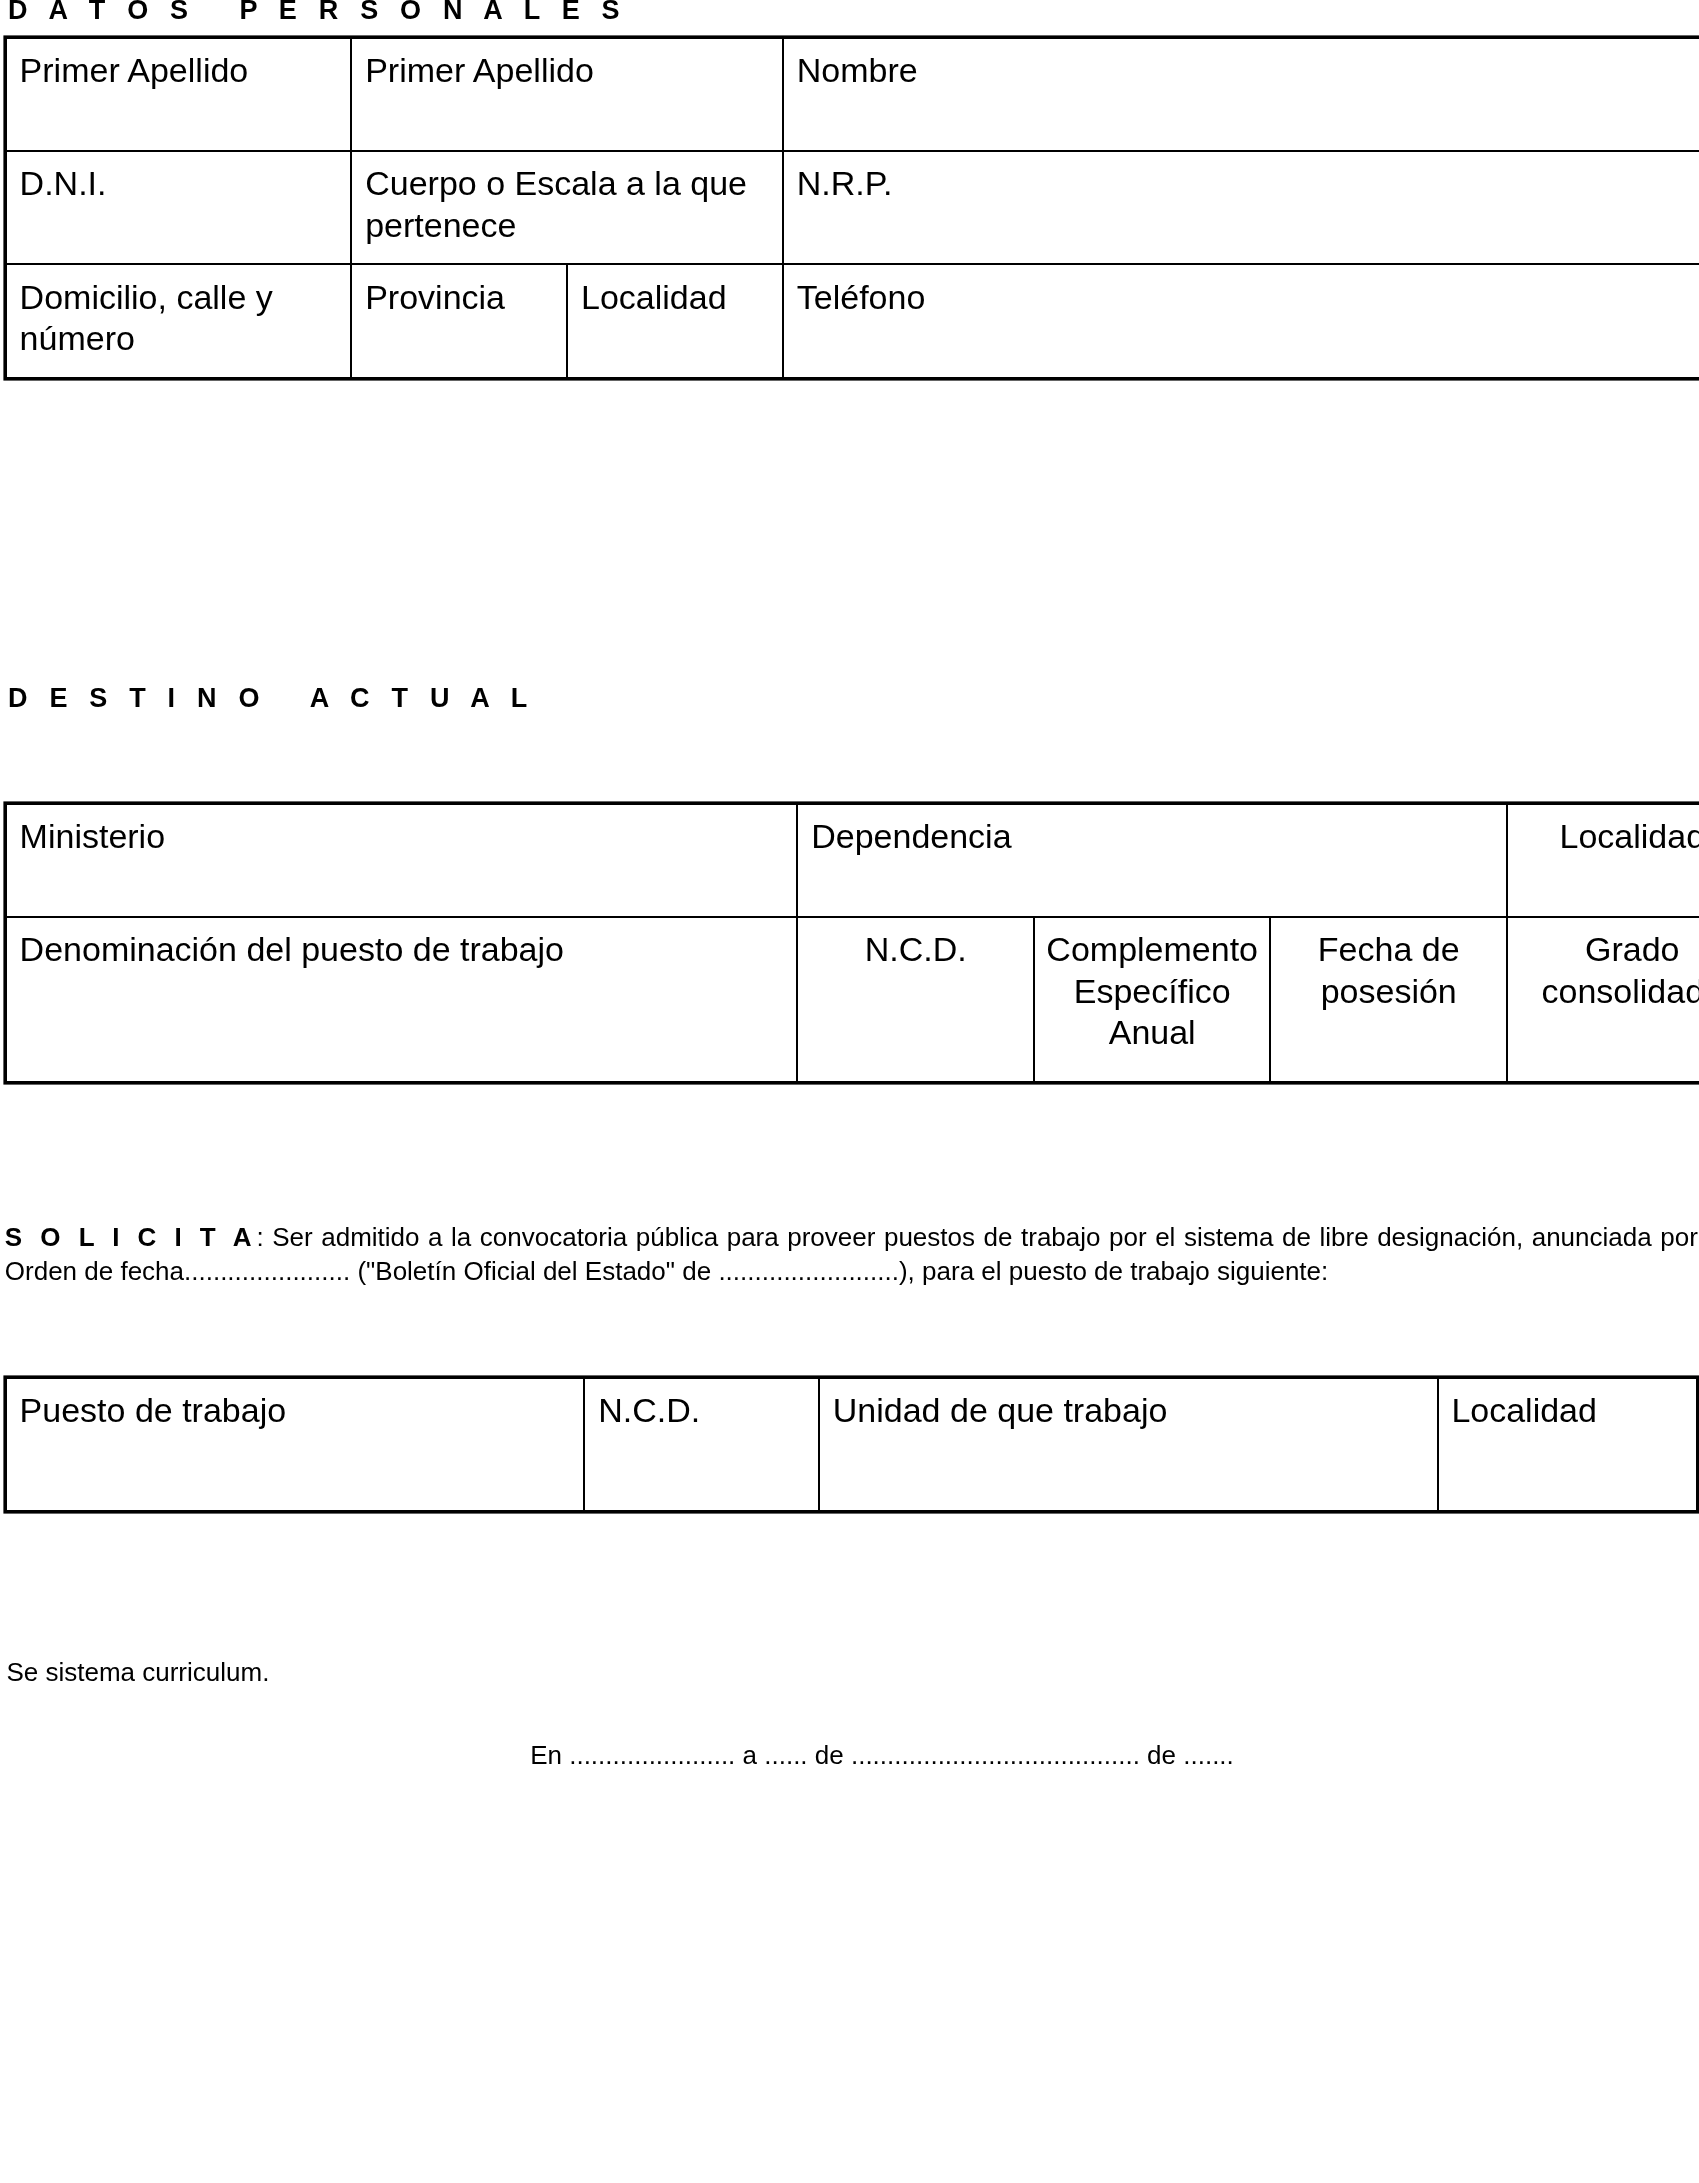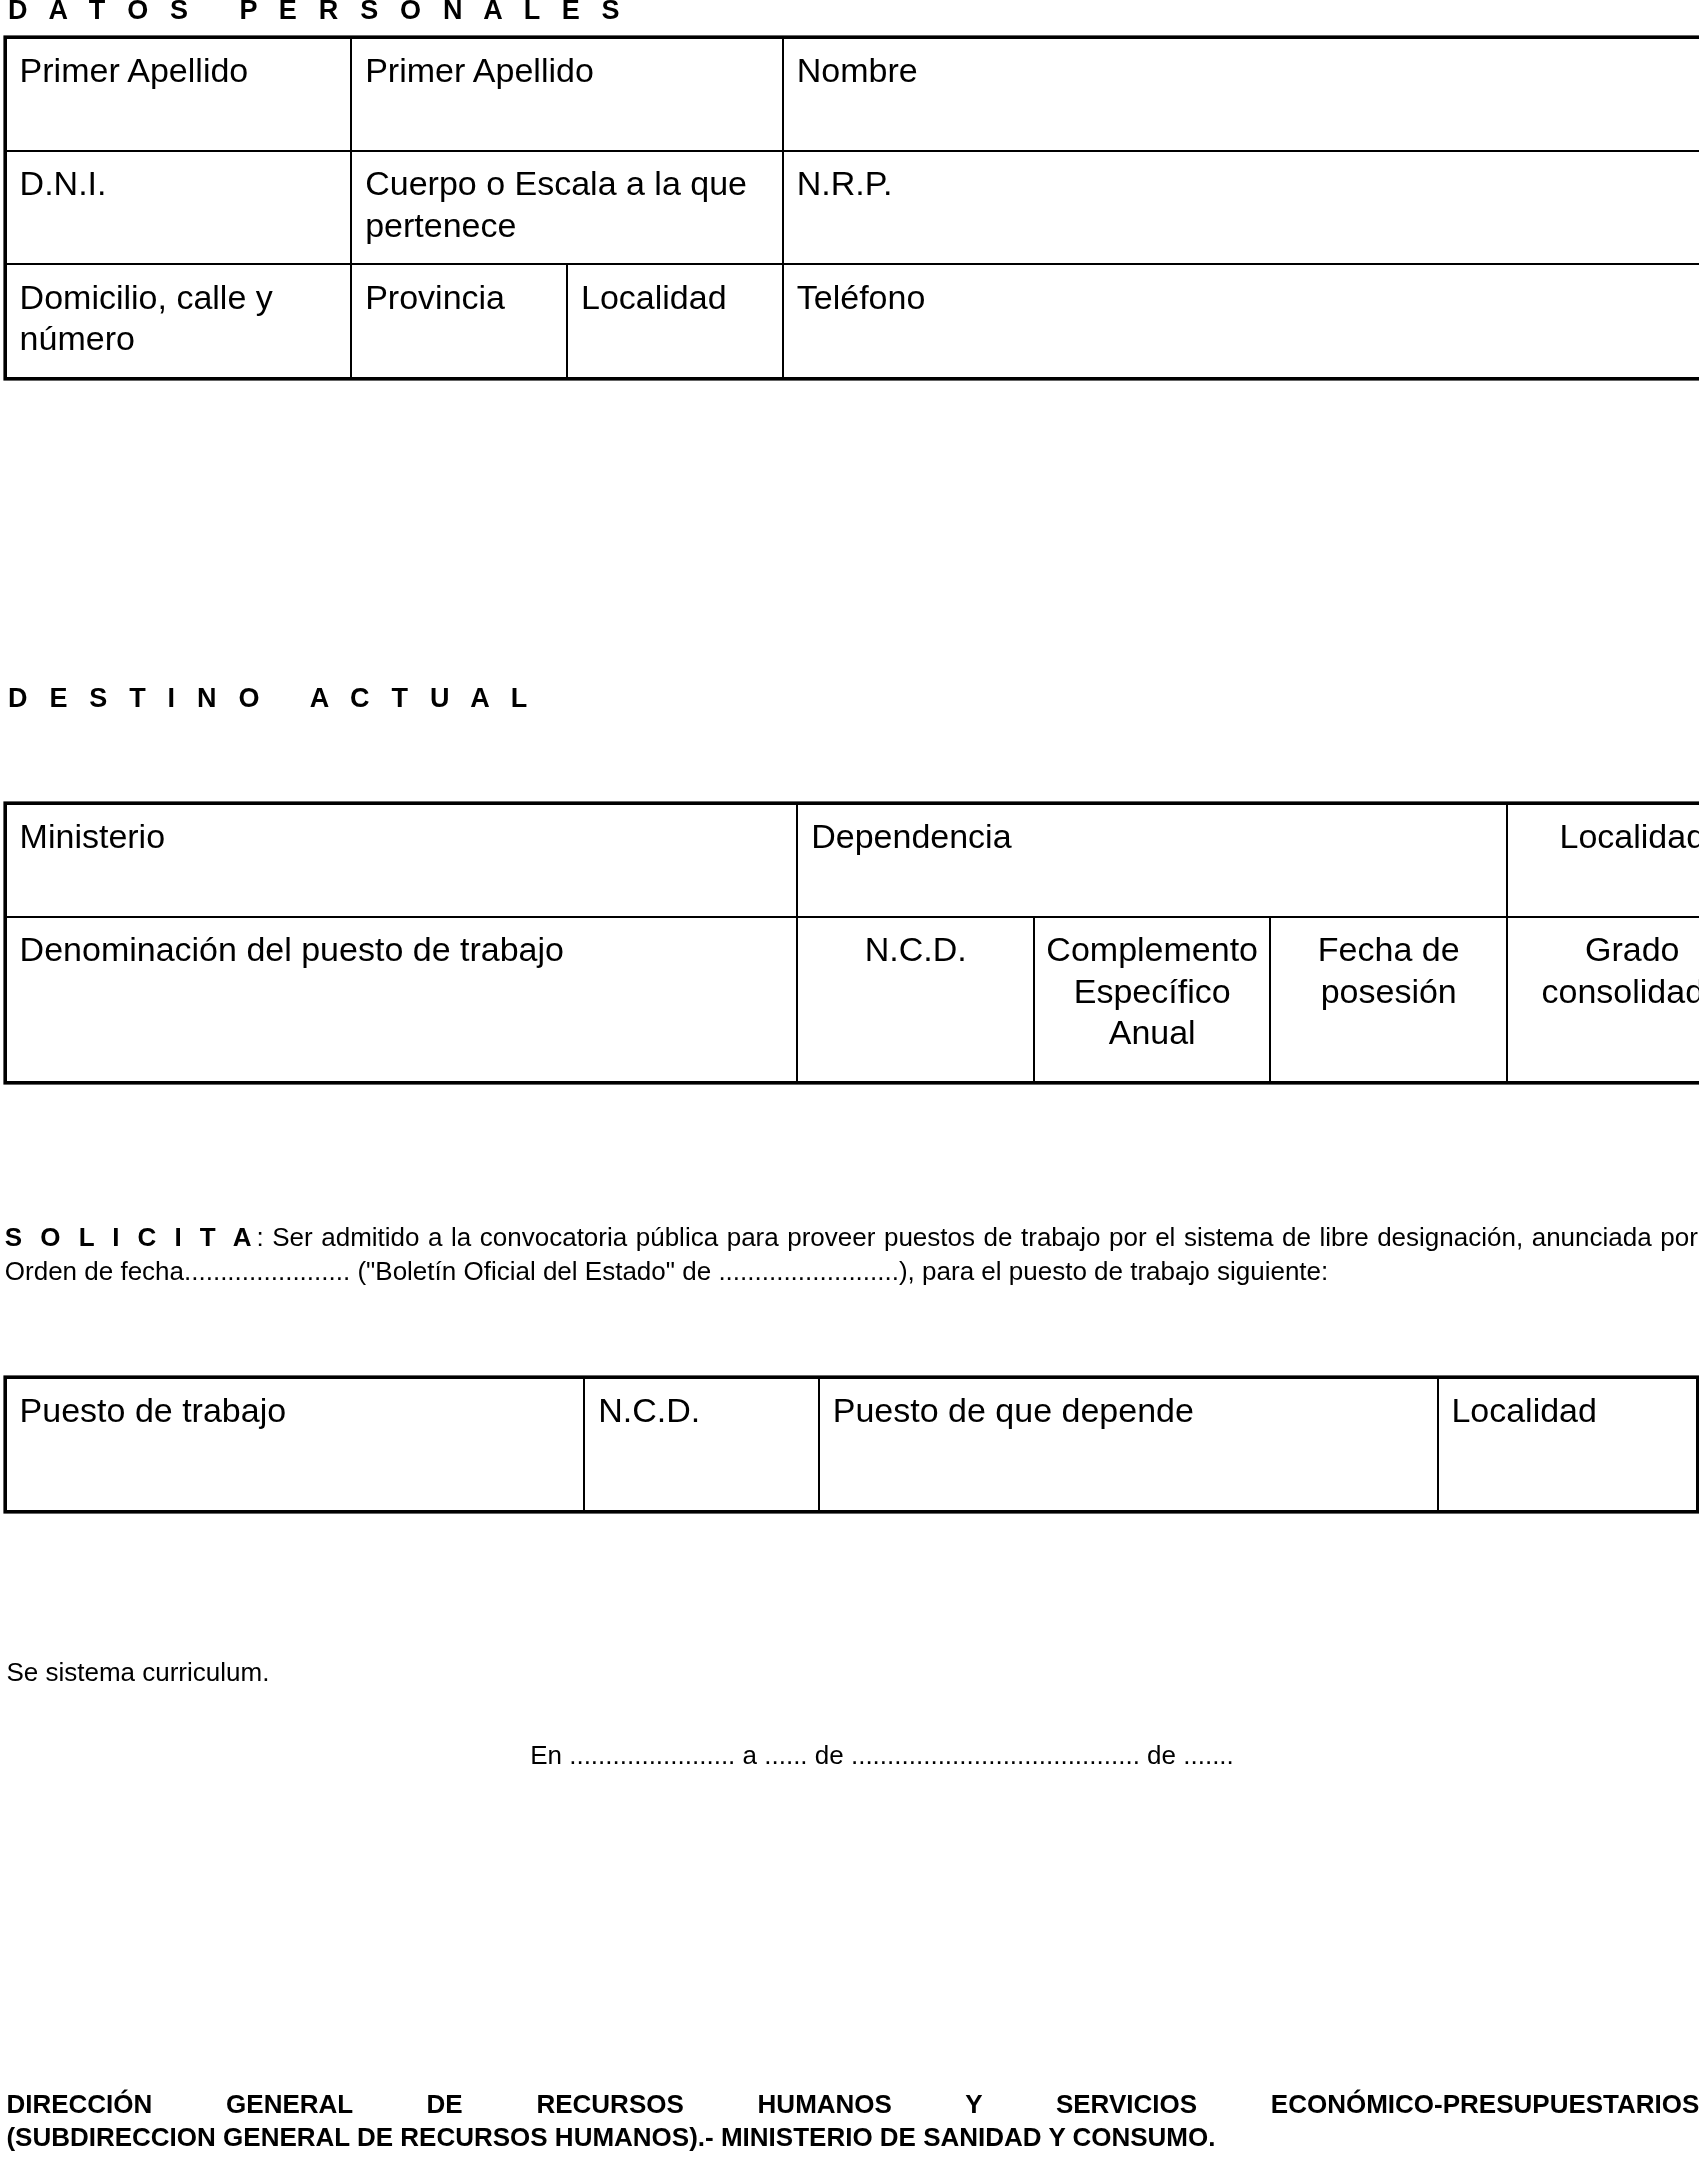--- a/index.html
+++ b/index.html
@@ -145,29 +145,25 @@
 
   <div class="abs para" style="left:4.8px; top:1221px;">
     <span class="lead">S O L I C I T A</span><span>: Ser admitido a la convocatoria pública para proveer puestos de trabajo por el sistema de libre designación, anunciada por Orden de fecha....................... ("Boletín Oficial del Estado" de .........................), para el puesto de trabajo siguiente:</span>
   </div>
 
   <table class="form-table abs" style="left:4.8px; top:1377px;">
     <tbody>
       <tr>
         <td class="cell-h-150" style="width:551px;">Puesto de trabajo</td>
         <td class="cell-h-150" style="width:207px;">N.C.D.</td>
-        <td class="cell-h-150" style="width:591px;">Puesto de que depende</td>
+        <td class="cell-h-150" style="width:591px;">Unidad de que trabajo</td>
         <td class="cell-h-150">Localidad</td>
       </tr>
     </tbody>
   </table>
 
   <div class="abs plain" style="left:6.4px; top:1656px;">Se sistema curriculum.</div>
 
   <div class="abs signature-line" style="left:0px; top:1740px; width:1700px;">En ....................... a ...... de ........................................ de .......</div>
 
-  <div class="abs footer" style="left:6.4px; top:2088px;">
-    <div class="l1">DIRECCIÓN GENERAL DE RECURSOS HUMANOS Y SERVICIOS ECONÓMICO-PRESUPUESTARIOS</div>
-    <div class="l2">(SUBDIRECCION GENERAL DE RECURSOS HUMANOS).- MINISTERIO DE SANIDAD Y CONSUMO.</div>
-  </div>
 
 </div>
 
 
 </body></html>

